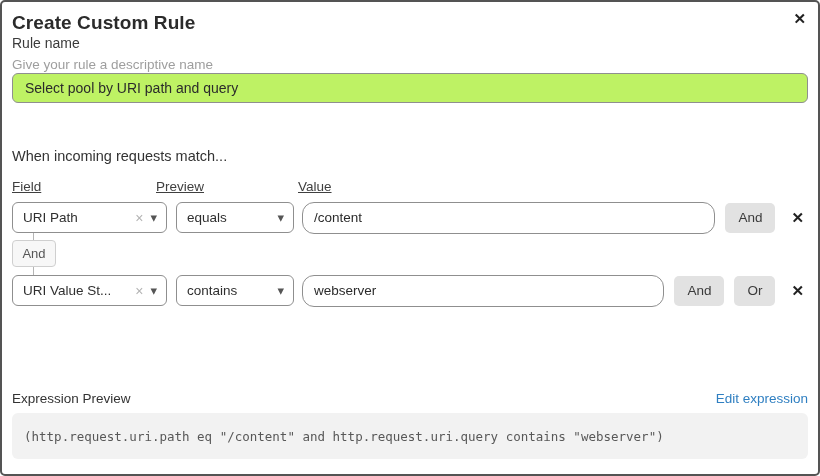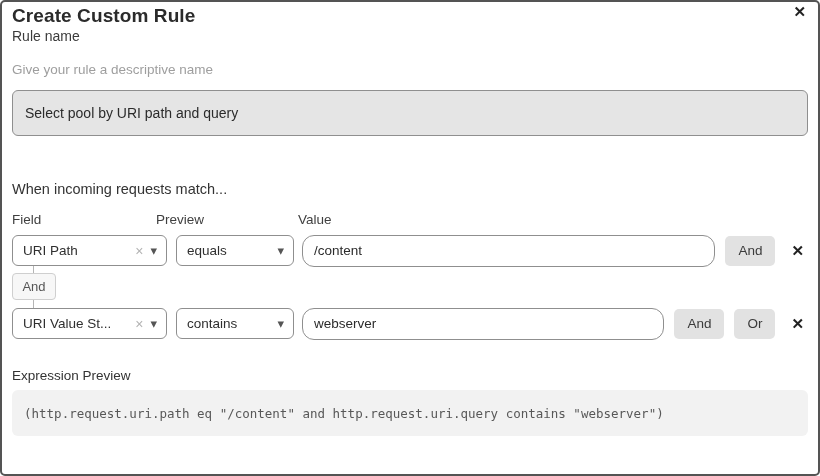--- a/index.html
+++ b/index.html
@@ -8,21 +8,21 @@
     background: #fff;
     color: #2b2b2b;
   }
   .dialog {
     position: relative;
     width: 820px;
     height: 476px;
     background: #fff;
     border: 2px solid #545454;
     border-radius: 5px;
-    padding: 2px 10px 0 10px;
+    padding: 9px 10px 0 10px;
     overflow: hidden;
   }
   .dlg-header { position: relative; }
   .dlg-title {
     font-size: 19px;
     font-weight: 700;
     color: #2b2b2b;
     line-height: 24px;
     letter-spacing: 0.1px;
   }
@@ -37,51 +37,51 @@
     color: #222;
     cursor: pointer;
     line-height: 20px;
   }
   .field-label {
     font-size: 14px;
     color: #3b3b3b;
     line-height: 17px;
   }
   .helper-text {
-    margin-top: 17px;
+    margin-top: 5px;
     font-size: 13.5px;
     color: #9e9e9e;
     line-height: 16px;
   }
   .text-input {
-    margin-top: 12px;
     width: 100%;
-    height: 46px;
+    height: 30px;
     border: 1px solid #8f8f8f;
     border-radius: 6px;
     padding: 0 12px;
     font-family: "Liberation Sans", sans-serif;
     font-size: 14px;
     color: #2b2b2b;
     outline: none;
-    background: #e5e5e5;
+    background: #bef264;
   }
   .match-heading {
     margin-top: 44px;
     font-size: 14.5px;
     font-weight: 400;
     color: #333;
     line-height: 18px;
   }
   .col-labels {
     display: flex;
     margin-top: 14px;
     font-size: 13.5px;
     color: #3f3f3f;
     line-height: 16px;
+    text-decoration: underline;
   }
   .col-labels .col-field { width: 135px; }
   .col-labels .col-op { width: 134px; margin-left: 9px; }
   .col-labels .col-val { flex: 1; margin-left: 8px; }
   .cond-row {
     display: flex;
     align-items: center;
     margin-top: 7px;
     height: 31px;
   }
@@ -168,21 +168,21 @@
     justify-content: center;
     background: #f7f7f7;
     border: 1px solid #cfcfcf;
     border-radius: 4px;
     font-size: 13px;
     color: #565656;
   }
   .expr-header {
     display: flex;
     justify-content: space-between;
-    margin-top: 28px;
+    margin-top: 84px;
   }
   .expr-label {
     font-size: 13.5px;
     color: #333;
     line-height: 17px;
   }
   .expr-link {
     font-size: 13.5px;
     color: var(--link_blue, #2f7fc1);
     text-decoration: none;
@@ -260,16 +260,17 @@
       <span class="caret">▾</span>
     </div>
     <input class="value-input" type="text" value="webserver" style="">
     <button class="logic-btn">And</button>
     <button class="logic-btn">Or</button>
     <button class="remove-btn">✕</button>
   </div>
 
   <div class="expr-header">
     <div class="expr-label">Expression Preview</div>
+    <a class="expr-link">Edit expression</a>
   </div>
   <div class="expr-code">(http.request.uri.path eq "/content" and http.request.uri.query contains "webserver")</div>
 
 </div>
 
 </body></html>

